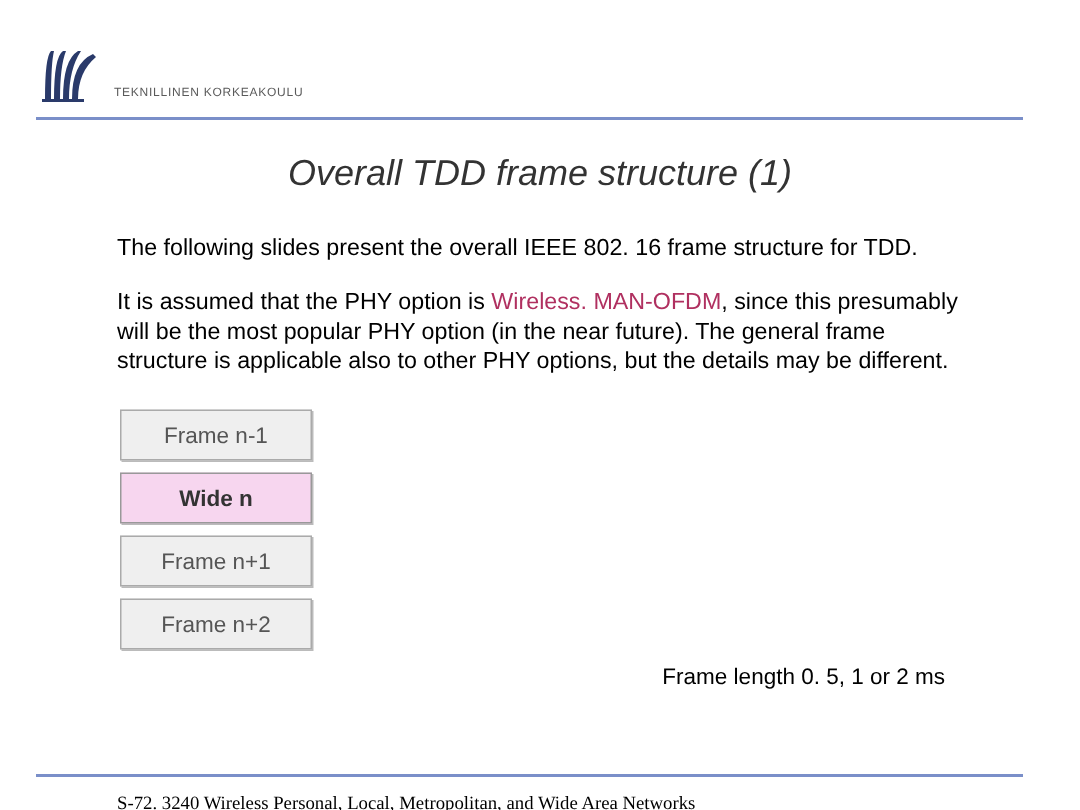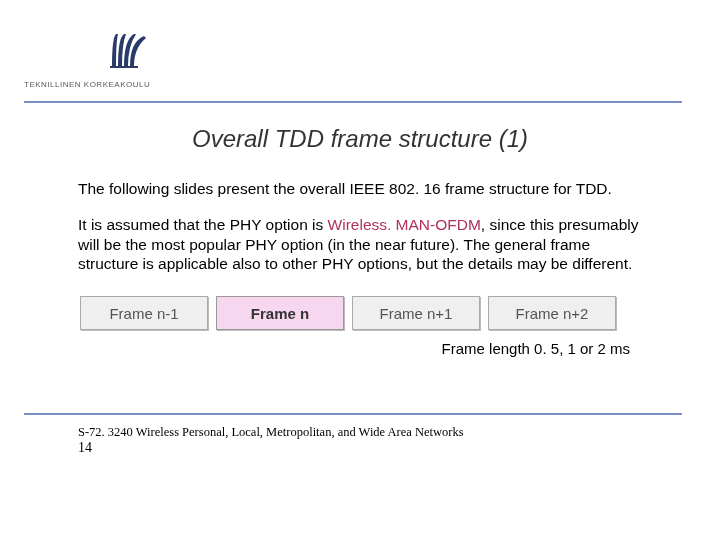--- a/index.html
+++ b/index.html
@@ -1,28 +1,28 @@
 <!DOCTYPE html>
 <html><head>
 <meta charset="utf-8">
 <style>
   * { box-sizing: border-box; margin: 0; padding: 0; }
   html, body { width: 720px; height: 540px; font-family: Verdana, Geneva, sans-serif; background: #fff; color: #000; }
   .slide { width: 720px; height: 540px; position: relative; padding: 0; }
   .header { display: flex; align-items: flex-end; justify-content: space-between; padding: 28px 56px 0 24px; }
-  .logo-block { display: flex; align-items: flex-end; gap: 8px; flex-direction: column; }
+  .logo-block { display: flex; align-items: flex-end; gap: 8px; }
   .logo-svg { width: 44px; height: 44px; }
   .logo-text { font-size: 8px; letter-spacing: 0.5px; color: #5a5a5a; padding-bottom: 6px; }
   .header-title { font-size: 22px; color: #444; padding-bottom: 2px; }
   .hr1 { margin: 6px 38px 0 24px; border: none; border-top: 2.5px solid #7a8fc9; }
   .slide-title { text-align: center; font-size: 24px; color: #333; font-weight: normal; margin-top: 22px; font-style: italic; }
   .body { padding: 26px 66px 0 78px; font-size: 15.5px; line-height: 1.28; }
   .body p { margin-bottom: 16px; }
   .hl { color: #b03060; }
-  .frames-row { display: flex; margin: 22px 0 0 80px; gap: 8px; }
+  .frames-row { display: flex; margin: 22px 0 0 80px; gap: 8px; flex-direction: column; }
   .frame-box { width: 128px; height: 34px; display: flex; align-items: center; justify-content: center; font-size: 15px; color: #555; border: 1px solid #aaa; background: #efefef; box-shadow: 1px 1px 0 #bbb; }
   .frame-current { background: #f7d6ef; color: #333; font-weight: bold; border-color: #999; }
   .frame-len { text-align: right; padding: 10px 90px 0 0; font-size: 15px; }
   .hr2 { margin: 56px 38px 0 24px; border: none; border-top: 2px solid #7a8fc9; }
   .footer { display: flex; justify-content: space-between; align-items: baseline; padding: 10px 58px 0 78px; font-size: 12.5px; font-family: "Times New Roman", Times, serif; flex-direction: column; }
   .page-num { font-size: 14px; }
 </style>
 </head>
 <body>
 
@@ -47,21 +47,21 @@
 
   <div class="body">
     <p>The following slides present the overall IEEE 802. 16 frame structure for TDD.</p>
     <p>
       <span>It is assumed that the PHY option is </span><span class="hl">Wireless. MAN-OFDM</span><span>, since this presumably will be the most popular PHY option (in the near future). The general frame structure is applicable also to other PHY options, but the details may be different.</span>
     </p>
   </div>
 
   <div class="frames-row">
     <div class="frame-box">Frame n-1</div>
-    <div class="frame-box frame-current">Frame n</div>
+    <div class="frame-box frame-current">Wide n</div>
     <div class="frame-box">Frame n+1</div>
     <div class="frame-box">Frame n+2</div>
   </div>
 
   <div class="frame-len">Frame length 0. 5, 1 or 2 ms</div>
 
   <hr class="hr2">
 
   <div class="footer">
     <span>S-72. 3240 Wireless Personal, Local, Metropolitan, and Wide Area Networks</span>

